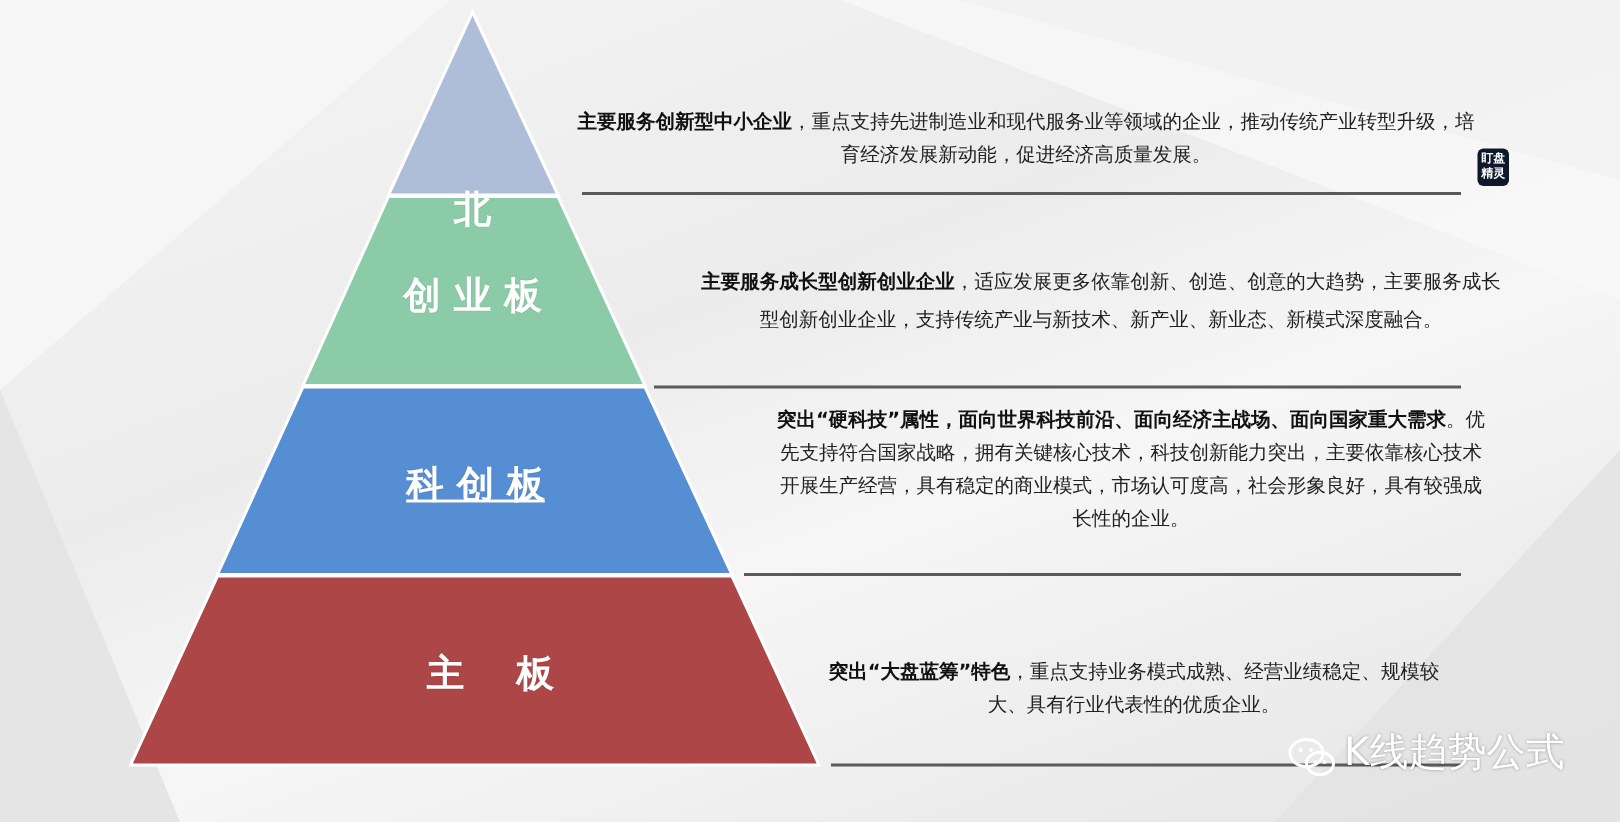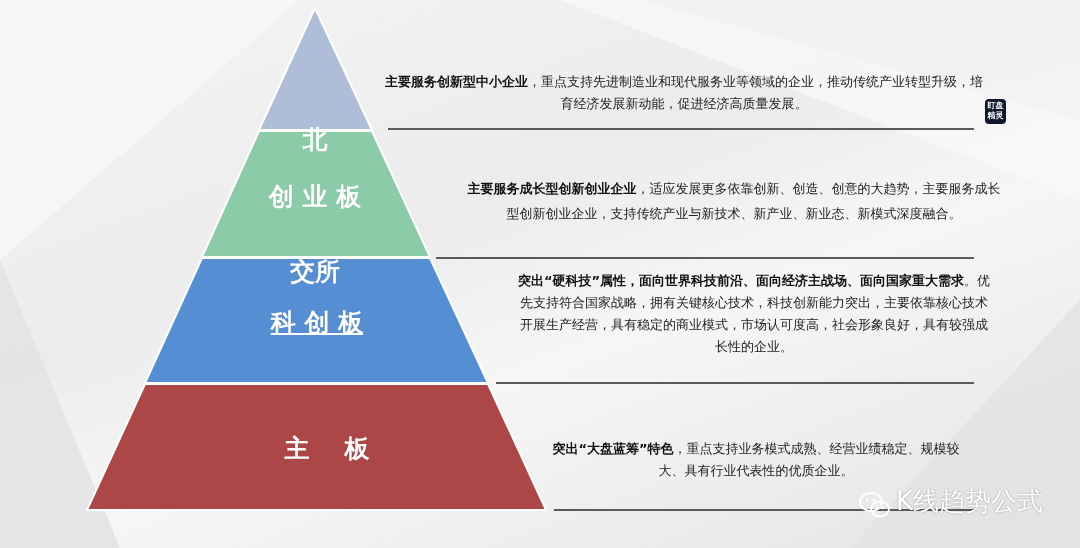--- a/index.html
+++ b/index.html
@@ -32,21 +32,20 @@
 
 <svg class="pyramid" width="1080" height="548">
   <polygon points="315,8 372,130 259,130" fill="#aebed9" stroke="#fff" stroke-width="2"></polygon>
   <polygon points="259,131 372,131 430,257 202,257" fill="#8ccba7" stroke="#fff" stroke-width="2"></polygon>
   <polygon points="202,258 430,258 488,383 145,383" fill="#568ed4" stroke="#fff" stroke-width="2"></polygon>
   <polygon points="145,384 488,384 546,510 87,510" fill="#ad4646" stroke="#fff" stroke-width="2"></polygon>
 </svg>
 
 <div class="layer-label" style="left:280px;top:30px;width:70px;line-height:44px;">
   <div>北</div>
-  <div>交所</div>
 </div>
 <div class="layer-label" style="left:230px;top:180px;width:170px;">创 业 板</div>
 <div class="layer-label" style="left:232px;top:306px;width:170px;text-decoration:underline;">科 创 板</div>
 <div class="layer-label" style="left:242px;top:432px;width:170px;">主    板</div>
 
 <div class="desc" style="left:384px;top:71px;width:600px;">
   <b>主要服务创新型中小企业</b><span>，重点支持先进制造业和现代服务业等领域的企业，推动传统产业转型升级，培育经济发展新动能，促进经济高质量发展。</span>
 </div>
 <div class="rule" style="left:388px;top:128px;width:586px;"></div>
 

